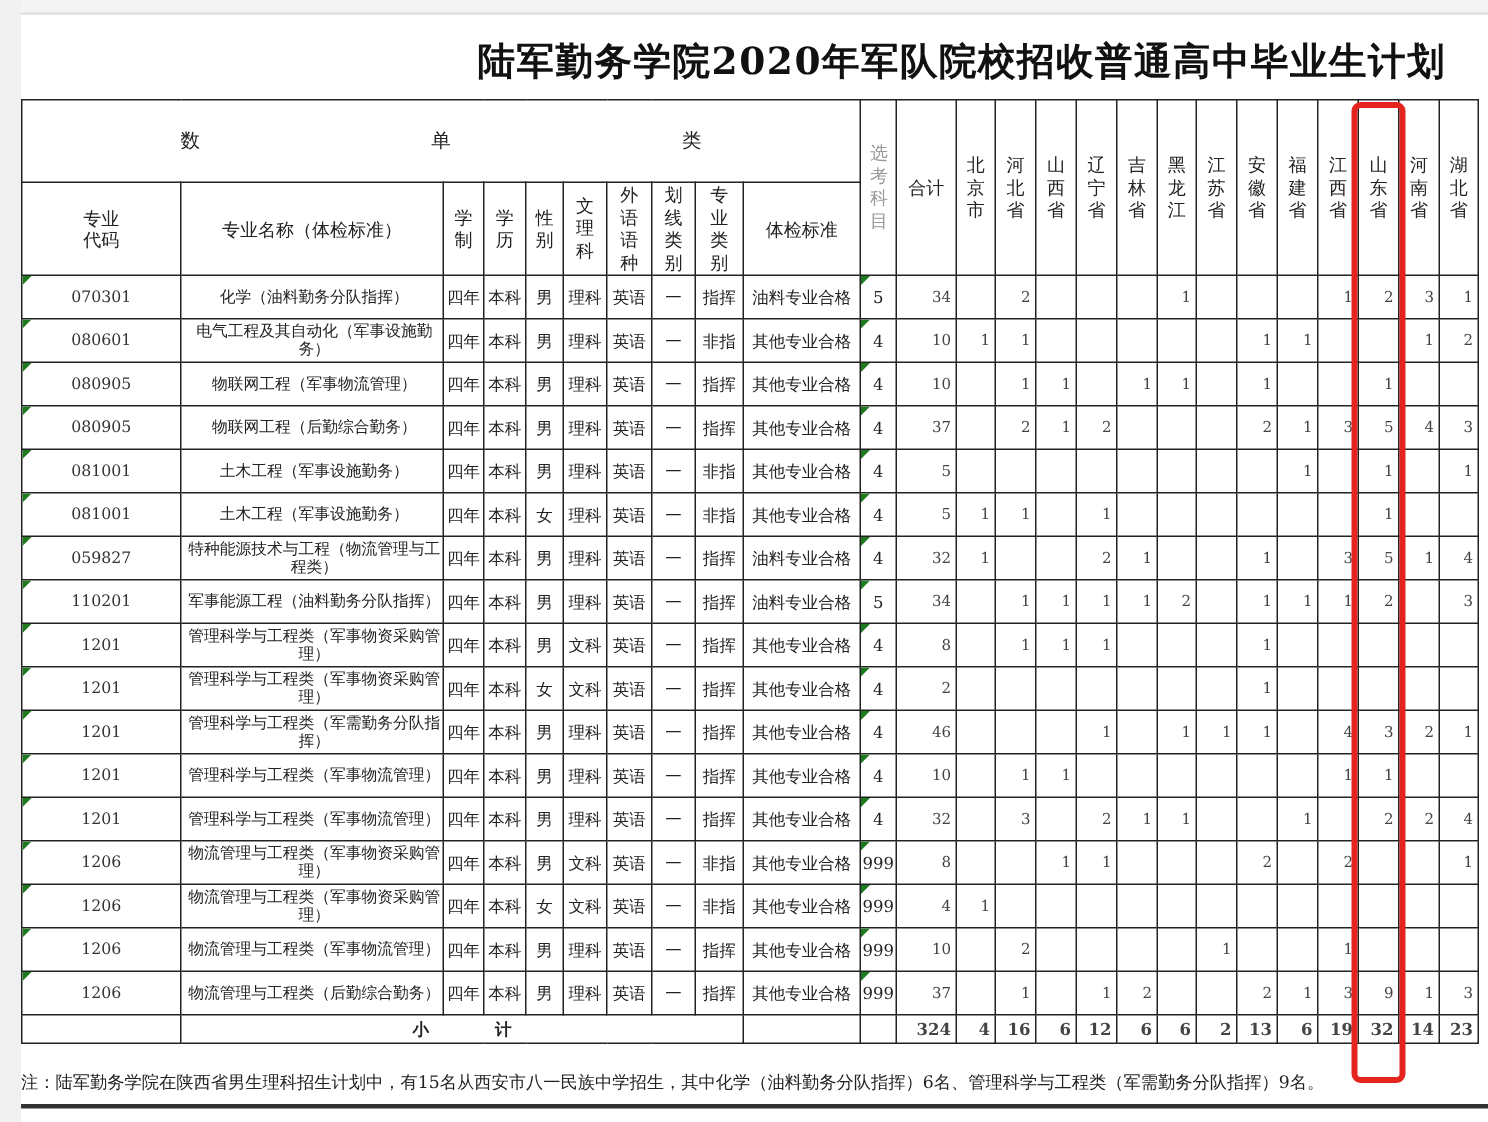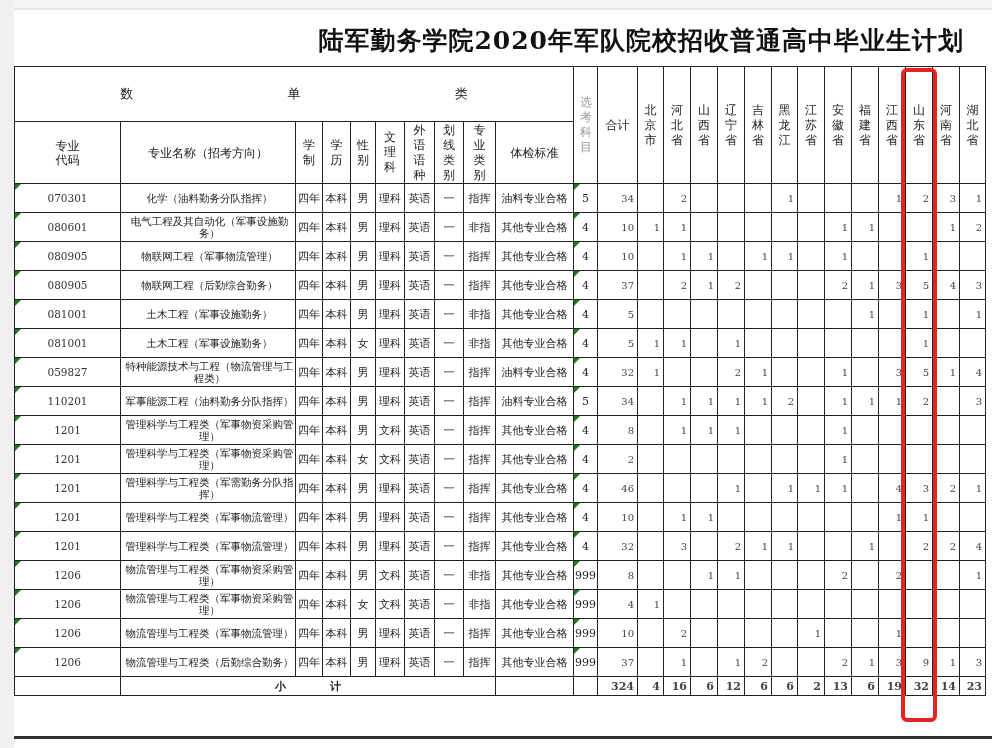--- a/index.html
+++ b/index.html
@@ -81,21 +81,21 @@
         <th rowspan="2" class="hdr prov"><span class="vert">江苏省</span></th>
         <th rowspan="2" class="hdr prov"><span class="vert">安徽省</span></th>
         <th rowspan="2" class="hdr prov"><span class="vert">福建省</span></th>
         <th rowspan="2" class="hdr prov"><span class="vert">江西省</span></th>
         <th rowspan="2" class="hdr prov"><span class="vert">山东省</span></th>
         <th rowspan="2" class="hdr prov"><span class="vert">河南省</span></th>
         <th rowspan="2" class="hdr prov"><span class="vert">湖北省</span></th>
       </tr>
       <tr class="hdr">
         <th><span>专业</span><br><span>代码</span></th>
-        <th>专业名称（招考方向）</th>
+        <th>专业名称（体检标准）</th>
         <th><span class="vert">学制</span></th>
         <th><span class="vert">学历</span></th>
         <th><span class="vert">性别</span></th>
         <th><span class="vert">文理科</span></th>
         <th><span class="vert">外语语种</span></th>
         <th><span class="vert">划线类别</span></th>
         <th><span class="vert">专业类别</span></th>
         <th>体检标准</th>
       </tr>
     </thead>
@@ -575,15 +575,16 @@
           <td class="num">13</td>
           <td class="num">6</td>
           <td class="num">19</td>
           <td class="num">32</td>
           <td class="num">14</td>
           <td class="num">23</td>
         </tr>
       </tbody>
   </table>
 
+  <div class="note">注：陆军勤务学院在陕西省男生理科招生计划中，有15名从西安市八一民族中学招生，其中化学（油料勤务分队指挥）6名、管理科学与工程类（军需勤务分队指挥）9名。</div>
   <div class="bottomline"></div>
   <div class="highlight"></div>
 </div>
 
 </body></html>

